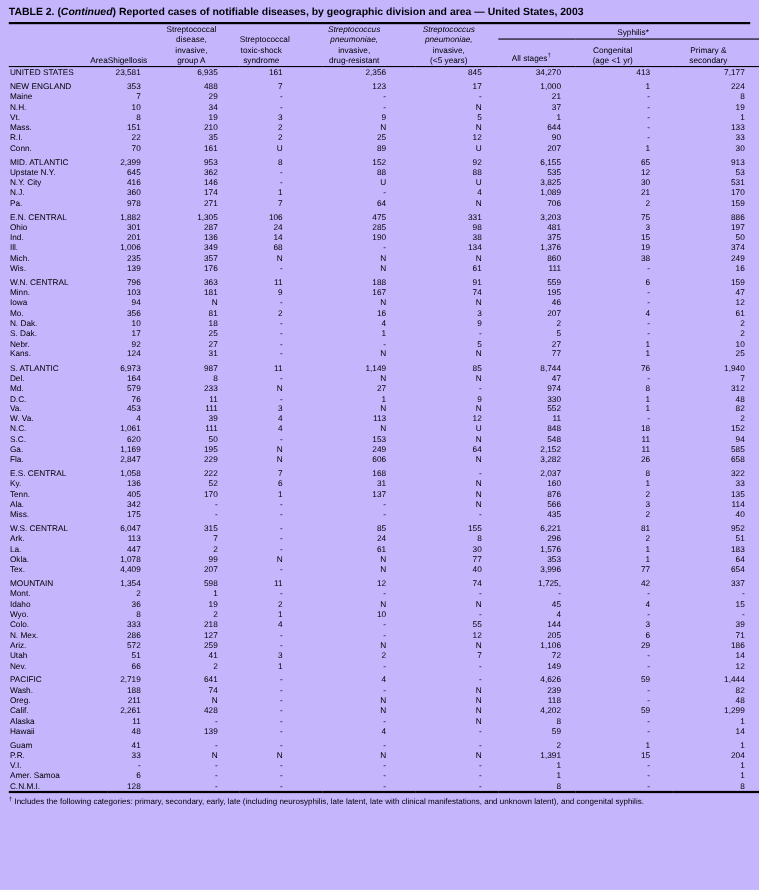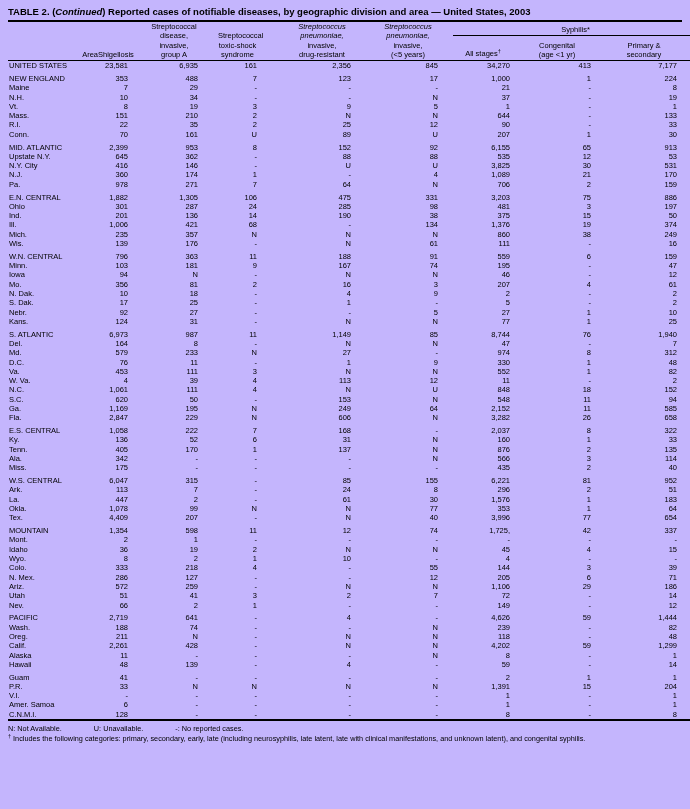--- a/index.html
+++ b/index.html
@@ -271,21 +271,21 @@
           <td class="num c4">14</td>
           <td class="num c5">190</td>
           <td class="num c6">38</td>
           <td class="num c7">375</td>
           <td class="num c8">15</td>
           <td class="num c9">50</td>
         </tr>
         <tr>
           <td class="area c1">Ill.</td>
           <td class="num c2">1,006</td>
-          <td class="num c3">421</td>
+          <td class="num c3">349</td>
           <td class="num c4">68</td>
           <td class="num c5">-</td>
           <td class="num c6">134</td>
           <td class="num c7">1,376</td>
           <td class="num c8">19</td>
           <td class="num c9">374</td>
         </tr>
         <tr>
           <td class="area c1">Mich.</td>
           <td class="num c2">235</td>
@@ -854,19 +854,16 @@
           <td class="num c5">-</td>
           <td class="num c6">-</td>
           <td class="num c7">8</td>
           <td class="num c8">-</td>
           <td class="num c9">8</td>
         </tr>
       </tbody>
   </table>
 
   <div class="foot">
-    <div class="legend">
-      <span>N: Not Available.</span><span>U: Unavailable.</span><span>-: No reported cases.</span>
-    </div>
     <div class="fn"><sup>†</sup> <span>Includes the following categories: primary, secondary, early, late (including neurosyphilis, late latent, late with clinical manifestations, and unknown latent), and congenital syphilis.</span></div>
   </div>
 
 </div>
 
 </body></html>

